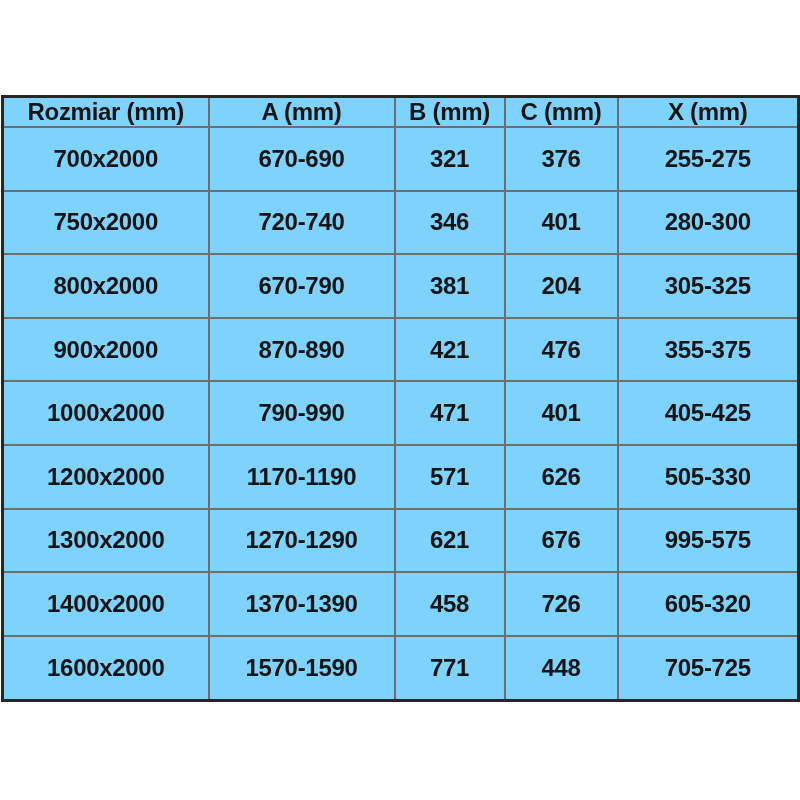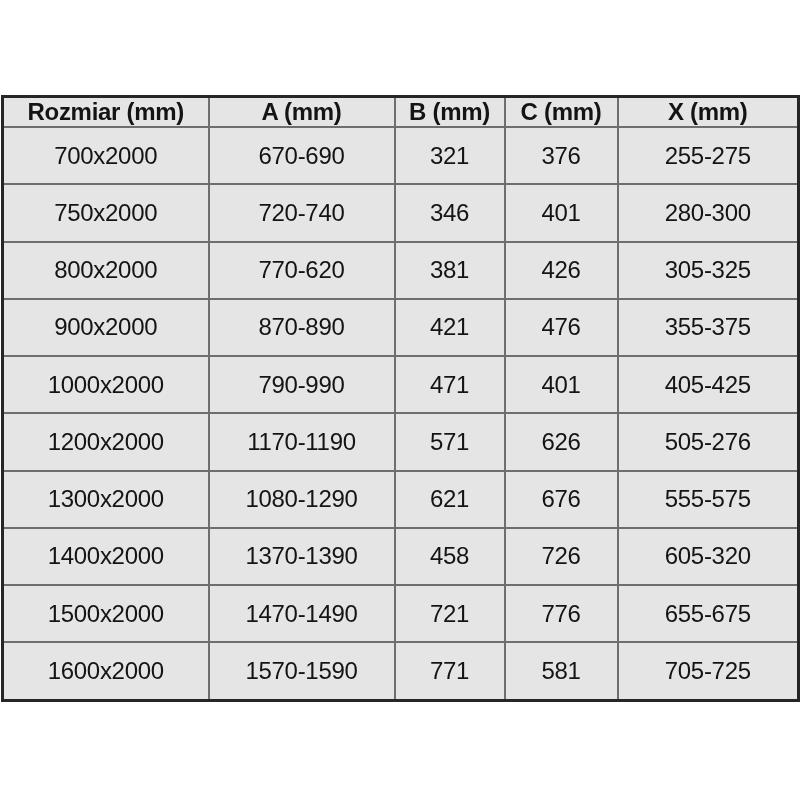--- a/index.html
+++ b/index.html
@@ -22,39 +22,39 @@
     top: 95px;
     left: 1px;
     width: 798px;
   }
   table.size-table {
     border-collapse: collapse;
     table-layout: fixed;
     width: 796px;
     height: 607px;
     border: 3px solid #262626;
-    background: #e5e5e5;
+    background: #7dd3fc;
   }
   table.size-table th,
   table.size-table td {
     border: 2px solid #6e6e6e;
     text-align: center;
     vertical-align: middle;
     padding: 0;
     color: #141414;
     font-size: 24px;
     letter-spacing: -0.3px;
     white-space: nowrap;
     overflow: hidden;
   }
   table.size-table th {
     font-weight: bold;
   }
   table.size-table td {
-    font-weight: normal;
+    font-weight: bold;
   }
   col.col-rozmiar { width: 206px; }
   col.col-a       { width: 186px; }
   col.col-b       { width: 110px; }
   col.col-c       { width: 113px; }
   col.col-x       { width: 181px; }
 </style>
 </head>
 <body>
 
@@ -87,23 +87,23 @@
           </tr>
           <tr>
             <td>750x2000</td>
             <td>720-740</td>
             <td>346</td>
             <td>401</td>
             <td>280-300</td>
           </tr>
           <tr>
             <td>800x2000</td>
-            <td>770-620</td>
+            <td>670-790</td>
             <td>381</td>
-            <td>426</td>
+            <td>204</td>
             <td>305-325</td>
           </tr>
           <tr>
             <td>900x2000</td>
             <td>870-890</td>
             <td>421</td>
             <td>476</td>
             <td>355-375</td>
           </tr>
           <tr>
@@ -111,46 +111,39 @@
             <td>790-990</td>
             <td>471</td>
             <td>401</td>
             <td>405-425</td>
           </tr>
           <tr>
             <td>1200x2000</td>
             <td>1170-1190</td>
             <td>571</td>
             <td>626</td>
-            <td>505-276</td>
+            <td>505-330</td>
           </tr>
           <tr>
             <td>1300x2000</td>
-            <td>1080-1290</td>
+            <td>1270-1290</td>
             <td>621</td>
             <td>676</td>
-            <td>555-575</td>
+            <td>995-575</td>
           </tr>
           <tr>
             <td>1400x2000</td>
             <td>1370-1390</td>
             <td>458</td>
             <td>726</td>
             <td>605-320</td>
           </tr>
           <tr>
-            <td>1500x2000</td>
-            <td>1470-1490</td>
-            <td>721</td>
-            <td>776</td>
-            <td>655-675</td>
-          </tr>
-          <tr>
             <td>1600x2000</td>
             <td>1570-1590</td>
             <td>771</td>
-            <td>581</td>
+            <td>448</td>
             <td>705-725</td>
           </tr>
         </tbody>
     </table>
   </div>
 </div>
 
 </body></html>

